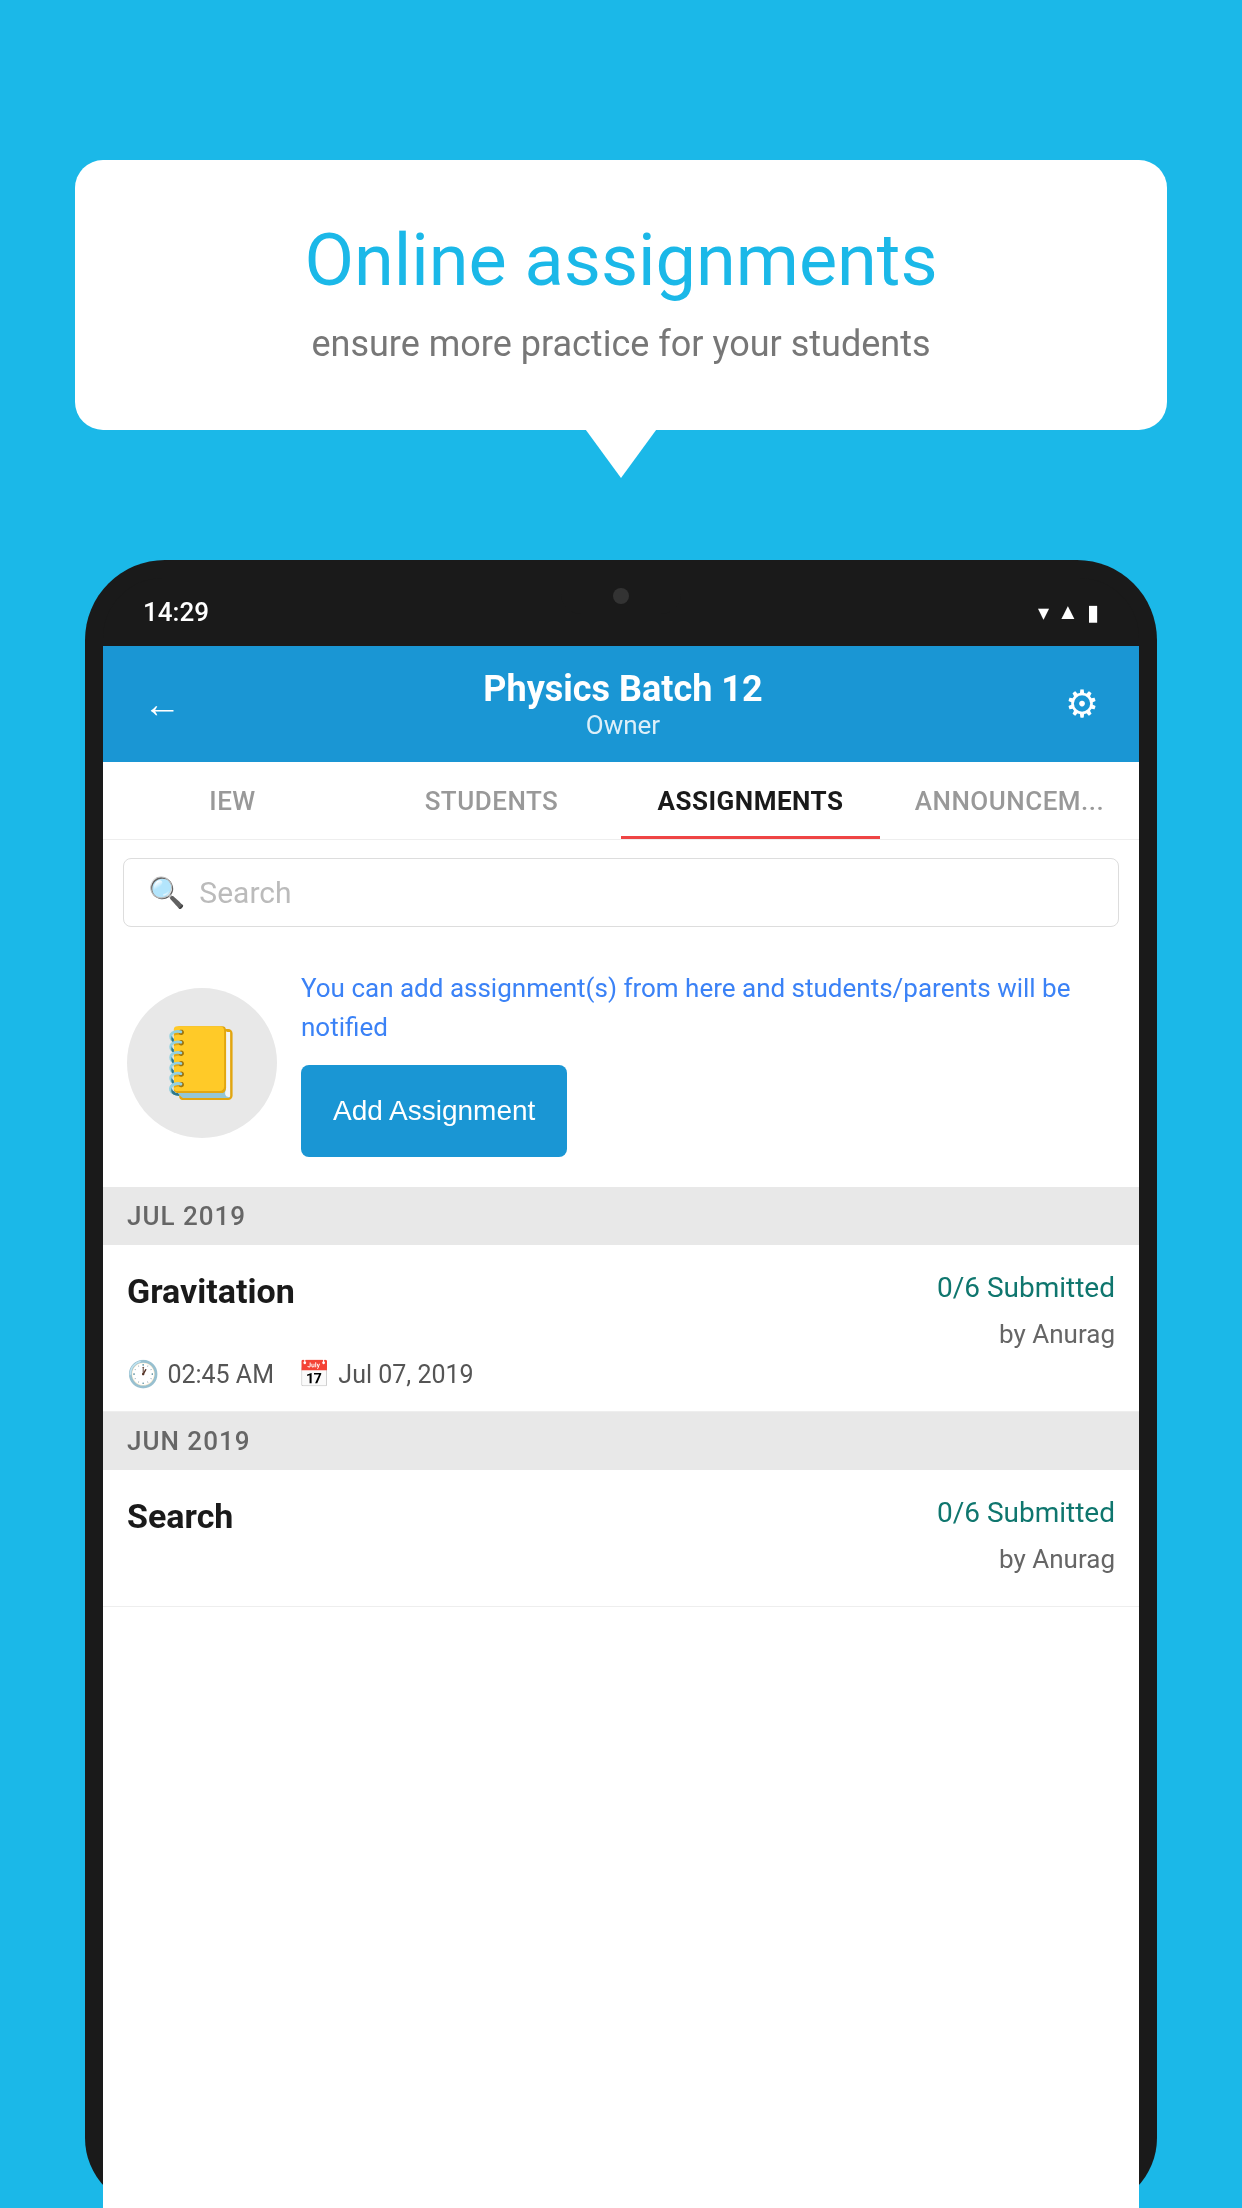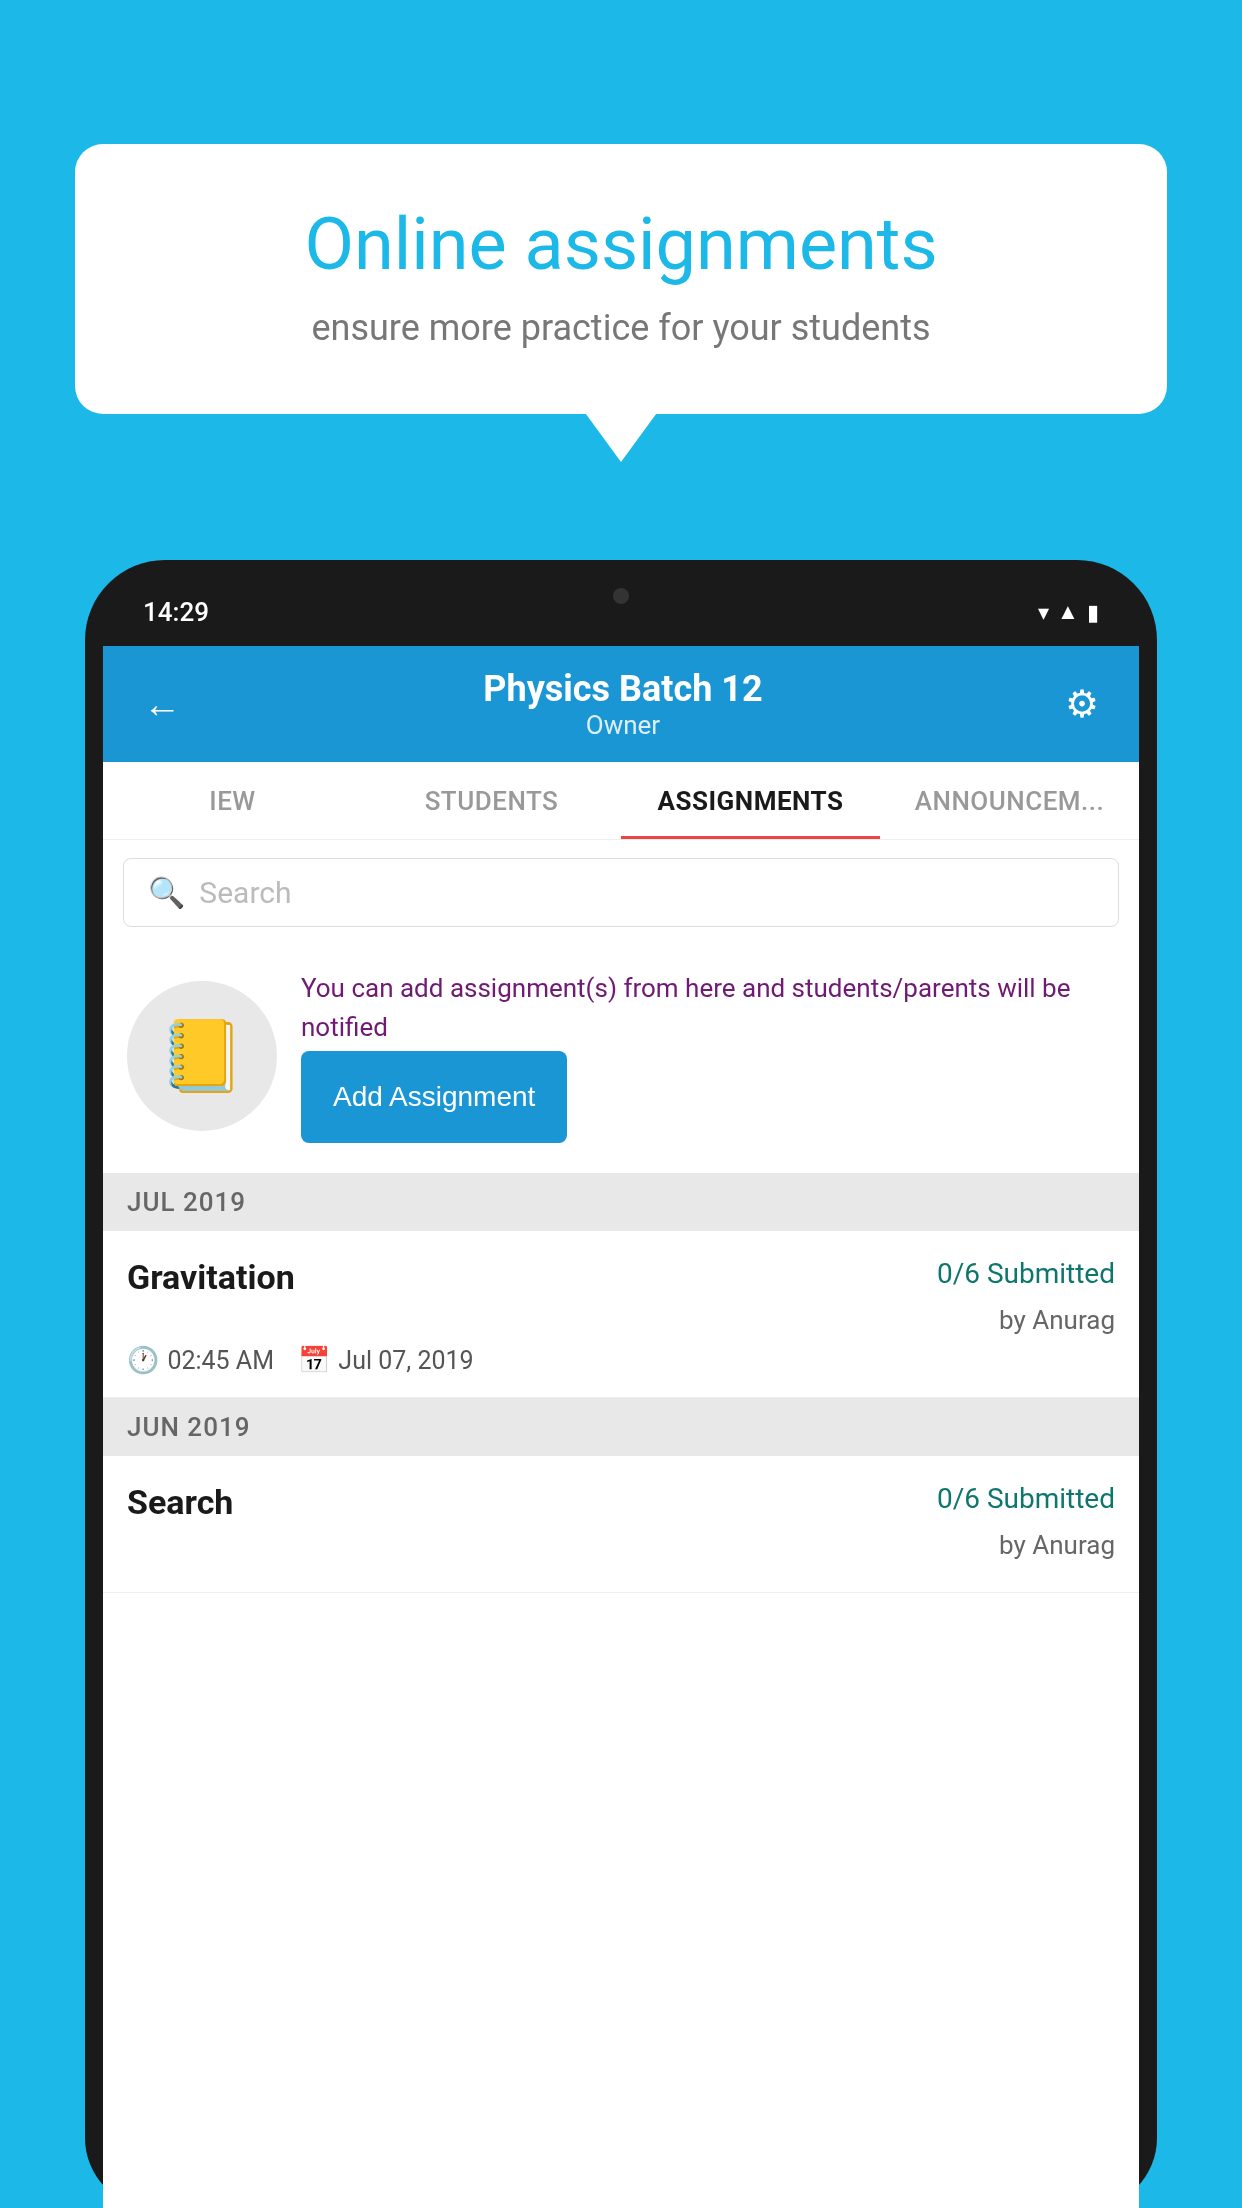--- a/index.html
+++ b/index.html
@@ -8,21 +8,21 @@
       height: 2208px;
       background-color: #1bb8e8;
       font-family: 'Roboto', Arial, sans-serif;
       overflow: hidden;
       position: relative;
     }
 
     
     .speech-bubble-container {
       position: absolute;
-      top: 144px;
+      top: 160px;
       left: 75px;
       right: 75px;
     }
     .speech-bubble {
       background: white;
       border-radius: 28px;
       padding: 60px 70px 65px 70px;
       text-align: center;
       position: relative;
     }
@@ -218,23 +218,23 @@
       flex-shrink: 0;
     }
     .notebook-icon {
       font-size: 70px;
     }
     .promo-content {
       flex: 1;
     }
     .promo-text {
       font-size: 26px;
-      color: #701a75;
+      color: #3b82f6;
       line-height: 1.5;
-      margin-bottom: 4px;
+      margin-bottom: 18px;
     }
     .add-assignment-btn {
       background: #1a96d4;
       color: white;
       border: none;
       border-radius: 8px;
       padding: 30px 32px;
       font-size: 28px;
       font-weight: 500;
       cursor: pointer;

